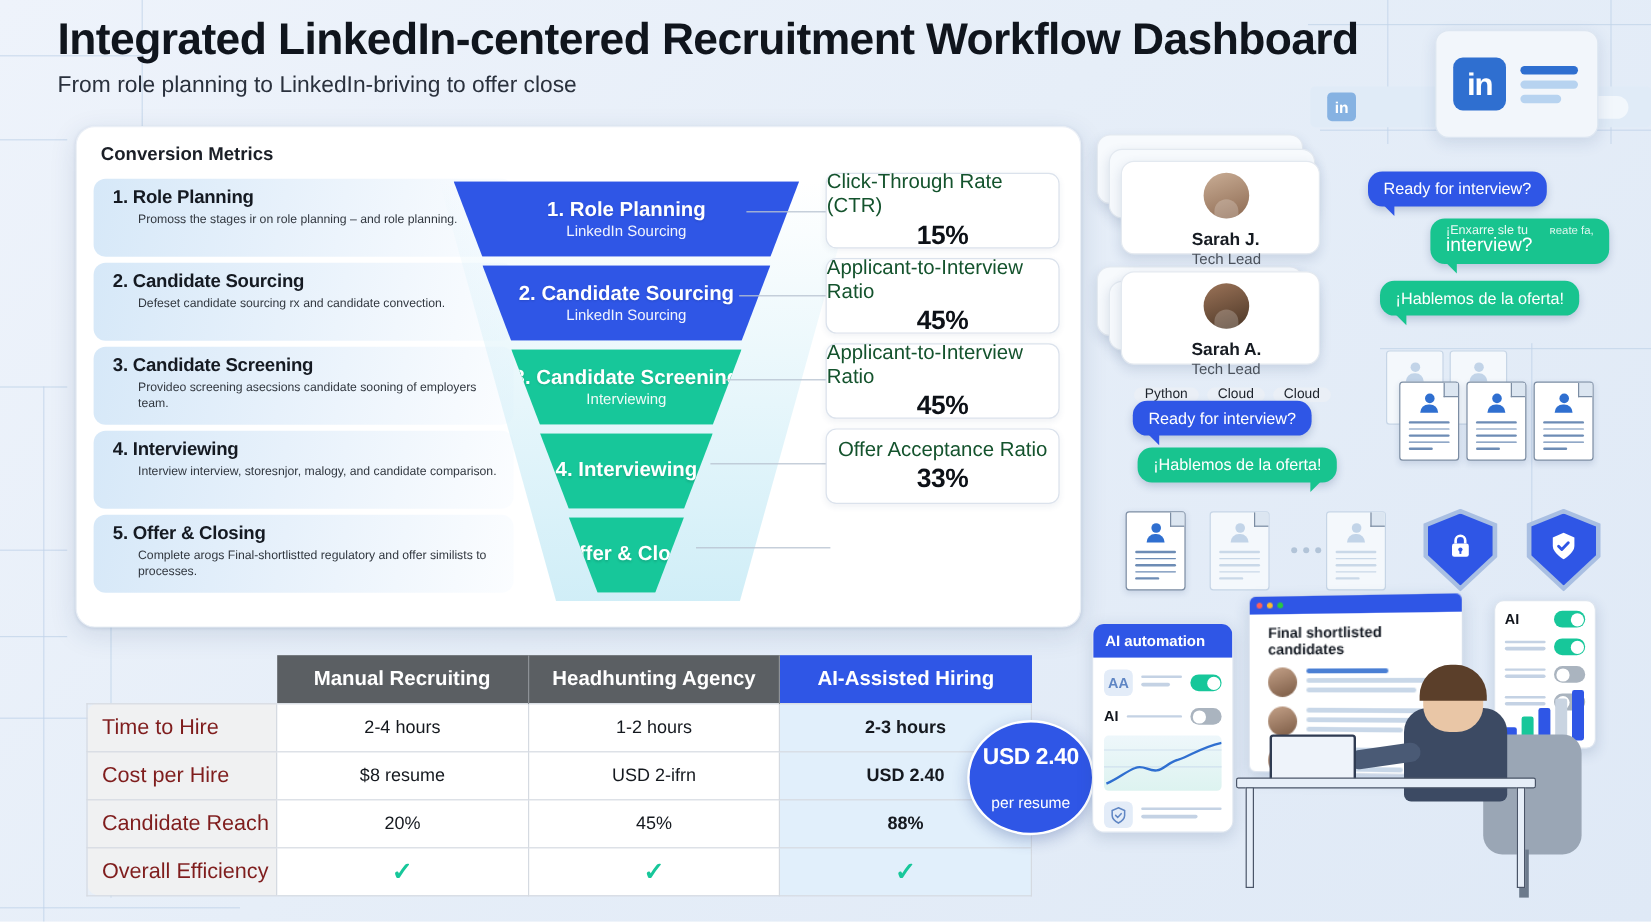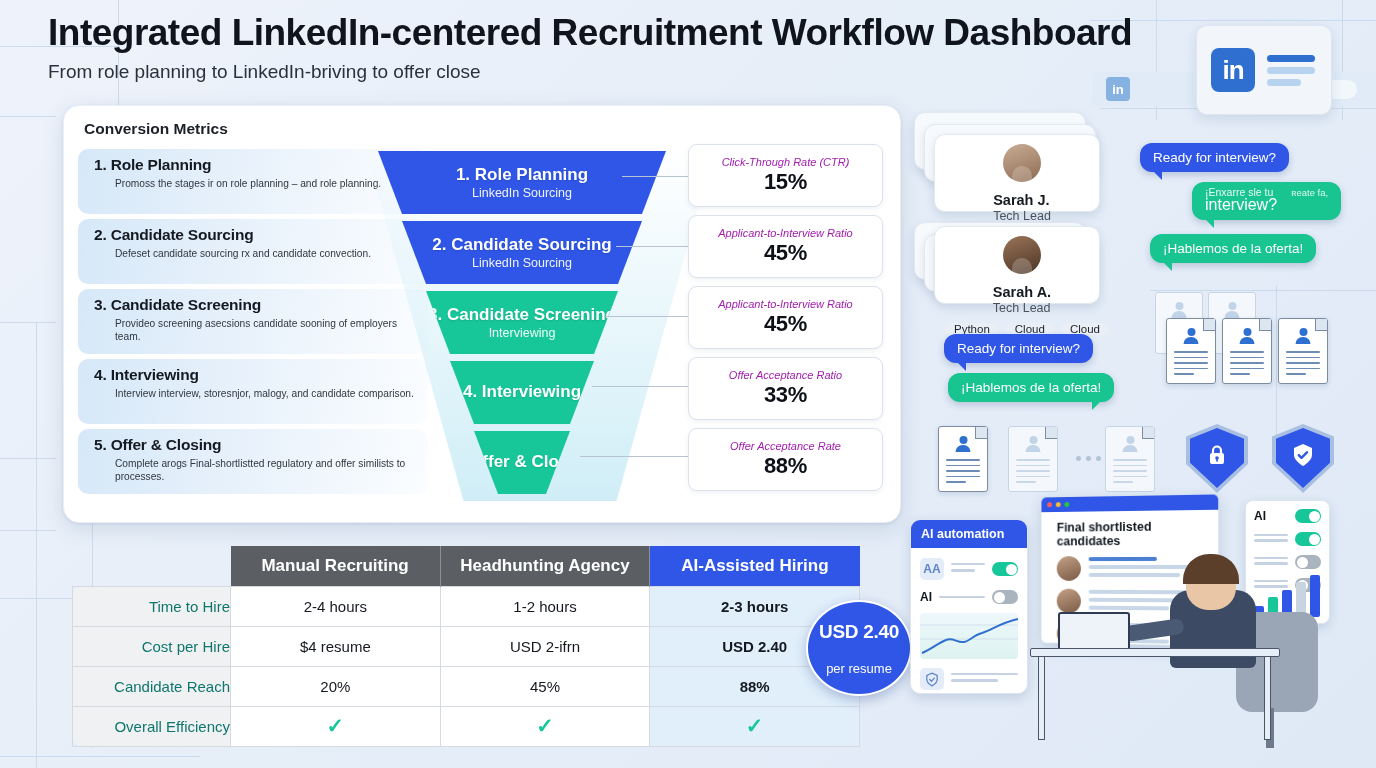--- a/index.html
+++ b/index.html
@@ -67,36 +67,36 @@
   .conn { position: absolute; height: 1px; background: #b9c4d2; }
 
   
   .metric-list { position: absolute; left: 624px; top: 38px; width: 195px; }
   .metric-card {
     height: 63px; border: 1px solid #dbe2ec; border-radius: 9px; background: #fff;
     margin-bottom: 8px; display: flex; flex-direction: column;
     align-items: center; justify-content: center;
     box-shadow: 0 2px 5px rgba(40,70,120,.07);
   }
-  .metric-label { font-size: 11px; color: #a21caf; font-style: italic; }
+  .metric-label { font-size: 17px; color: #14532d; }
   .metric-value { font-size: 22px; font-weight: 700; color: #0d1117; margin-top: 1px; letter-spacing: -.3px; }
 
   
   .cmp { position: absolute; left: 72px; top: 546px; width: 788px; }
   .cmp table { border-collapse: collapse; width: 100%; table-layout: fixed; }
   .cmp th, .cmp td { height: 40px; font-size: 15px; text-align: center; }
   .cmp th.blank { background: transparent; border: none; width: 158px; }
   .cmp th.dark {
     background: #5b5f63; color: #fff; font-size: 17px; font-weight: 700;
     border-right: 1px solid #8d9196;
   }
   .cmp th.accent { background: #2f56e6; color: #fff; font-size: 17px; font-weight: 700; }
   .cmp td.rowhead {
-    background: #f0f1f2; text-align: right; padding-left: 12px;
-    font-size: 15px; color: #0f766e; border: 1px solid #d5dae1; border-right: none;
+    background: #f0f1f2; text-align: left; padding-left: 12px;
+    font-size: 18px; color: #7f1d1d; border: 1px solid #d5dae1; border-right: none;
   }
   .cmp td.cell { background: #fff; border: 1px solid #d5dae1; color: #15191f; }
   .cmp td.cell.hi { background: #e1effb; font-weight: 700; }
   .cmp tbody tr:first-child td.rowhead { border-top-left-radius: 9px; }
   .cmp tbody tr:last-child td.rowhead { border-bottom-left-radius: 9px; }
   .check { color: #17c79a; font-size: 21px; font-weight: 700; }
 
   .usd-badge {
     position: absolute; left: 806px; top: 600px; width: 106px; height: 96px;
     border-radius: 50%; background: #2f56e6; color: #fff;
@@ -351,24 +351,20 @@
       <div class="metric-value">45%</div>
     </div>
     <div class="metric-card">
       <div class="metric-label">Applicant-to-Interview Ratio</div>
       <div class="metric-value">45%</div>
     </div>
     <div class="metric-card">
       <div class="metric-label">Offer Acceptance Ratio</div>
       <div class="metric-value">33%</div>
     </div>
-    <div class="metric-card">
-      <div class="metric-label">Offer Acceptance Rate</div>
-      <div class="metric-value">88%</div>
-    </div>
   </div>
 </div>
 
 <div class="cmp">
   <table>
     <thead>
       <tr>
         <th class="blank"></th>
         <th class="dark">Manual Recruiting</th>
         <th class="dark">Headhunting Agency</th>
@@ -377,21 +373,21 @@
     </thead>
     <tbody>
       <tr>
         <td class="rowhead">Time to Hire</td>
         <td class="cell">2-4 hours</td>
         <td class="cell">1-2 hours</td>
         <td class="cell hi">2-3 hours</td>
       </tr>
       <tr>
         <td class="rowhead">Cost per Hire</td>
-        <td class="cell">$4 resume</td>
+        <td class="cell">$8 resume</td>
         <td class="cell">USD 2-ifrn</td>
         <td class="cell hi">USD 2.40</td>
       </tr>
       <tr>
         <td class="rowhead">Candidate Reach</td>
         <td class="cell">20%</td>
         <td class="cell">45%</td>
         <td class="cell hi">88%</td>
       </tr>
       <tr>

